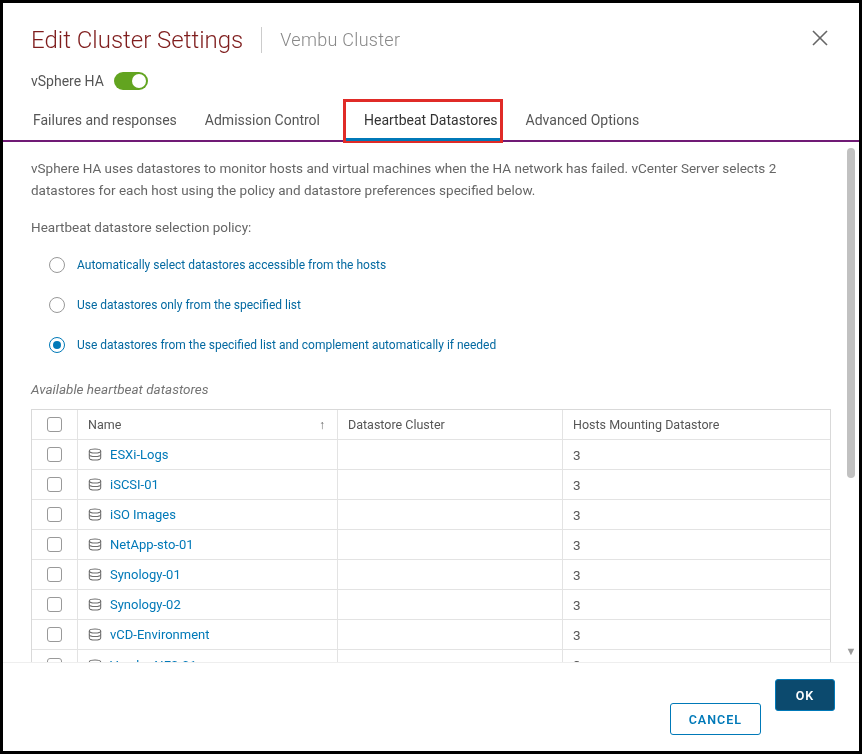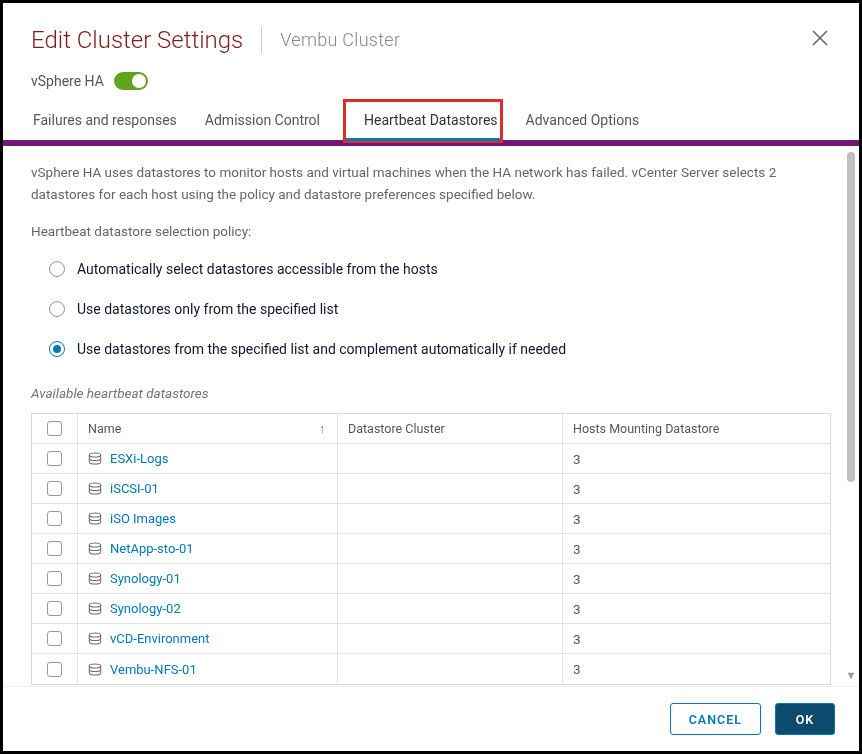--- a/index.html
+++ b/index.html
@@ -9,35 +9,35 @@
     .header-title { font-size: 24px; font-weight: 300; color: #7f1d1d; }
     .header-sep { width: 1px; height: 26px; background: #ccc; margin: 0 18px; }
     .header-sub { font-size: 18px; font-weight: 300; color: #888; letter-spacing: 0.3px; }
     .close-x { margin-left: auto; cursor: pointer; padding: 4px; }
     .close-x svg { width: 18px; height: 18px; stroke: #666; stroke-width: 1.6; }
 
     .ha-row { display: flex; align-items: center; padding: 10px 28px 12px 28px; color: #565656; }
     .toggle { position: relative; width: 34px; height: 18px; background: #62a420; border-radius: 9px; margin-left: 10px; cursor: pointer; }
     .toggle-knob { position: absolute; right: 2px; top: 2px; width: 14px; height: 14px; border-radius: 50%; background: #fff; }
 
-    .tabs { display: flex; padding: 0 28px; border-bottom: 6px solid #701a75; position: relative; text-align: right; }
+    .tabs { display: flex; padding: 0 28px; border-bottom: 2px solid #701a75; position: relative; text-align: right; }
     .tab { padding: 10px 2px 12px 2px; margin-right: 24px; font-size: 14px; color: #565656; cursor: pointer; position: relative; }
     .tab.active { color: #333; }
     .tab.active::after { content: ""; position: absolute; left: 0; right: 0; bottom: -1px; height: 3px; background: #0079b8; }
     .tab.highlighted { outline: 3px solid #e02b27; outline-offset: 0px; padding-left: 18px; }
 
     .scroll-area { flex: 1; position: relative; overflow: hidden; }
     .content { padding: 16px 28px 10px 28px; }
     .desc { font-size: 13.5px; line-height: 1.6; color: #666; margin-bottom: 18px; }
     .policy-label { font-size: 13.5px; color: #666; margin-bottom: 16px; }
     .radio-row { display: flex; align-items: center; padding: 6px 0 18px 18px; cursor: pointer; }
     .radio { width: 16px; height: 16px; border: 1px solid #999; border-radius: 50%; margin-right: 12px; flex: none; display: flex; align-items: center; justify-content: center; }
     .radio.selected { border-color: #0079b8; }
     .radio.selected .dot { width: 8px; height: 8px; border-radius: 50%; background: #0079b8; }
-    .radio-label { font-size: 14px; color: #0f172a; }
+    .radio-label { font-size: 12px; color: #0369a1; }
 
     .avail-label { font-size: 13.5px; color: #737373; margin: 10px 0 12px 0; font-style: italic; }
 
     .table { border: 1px solid #d9d9d9; }
     .thead, .trow { display: flex; align-items: center; border-bottom: 1px solid #e3e3e3; }
     .thead { background: #fff; height: 30px; font-size: 12.5px; color: #565656; }
     .trow { height: 30px; font-size: 13.5px; }
     .trow:last-child { border-bottom: none; }
     .col-check { width: 46px; display: flex; justify-content: center; align-items: center; border-right: 1px solid #e3e3e3; height: 100%; }
     .col-name { width: 260px; padding-left: 10px; display: flex; align-items: center; border-right: 1px solid #e3e3e3; height: 100%; gap: 8px; }
@@ -48,21 +48,21 @@
     .chk { width: 15px; height: 15px; border: 1px solid #999; border-radius: 3px; cursor: pointer; background: #fff; }
     .ds-icon { width: 14px; height: 13px; flex: none; }
     .ds-link { color: #0079b8; font-size: 13px; }
 
     .scrollbar { position: absolute; right: 2px; top: 6px; bottom: 6px; width: 12px; }
     .scroll-thumb { position: absolute; left: 2px; right: 2px; top: 0; height: 330px; background: #c1c1c1; border-radius: 5px; }
     .scroll-arrow-down { position: absolute; bottom: -2px; left: 0; right: 0; text-align: center; font-size: 11px; color: #9a9a9a; }
 
     .footer { border-top: 1px solid #eee; padding: 16px 24px; display: flex; justify-content: flex-end; gap: 14px; }
     .btn { height: 32px; padding: 0 18px; font-size: 12.5px; font-weight: 600; letter-spacing: 1px; border-radius: 3px; cursor: pointer; display: inline-flex; align-items: center; justify-content: center; }
-    .btn-cancel { border: 1px solid #0079b8; color: #0079b8; background: #fff; }
+    .btn-cancel { border: 1px solid #0079b8; color: #0079b8; background: #fff; margin-top: 24px; }
     .btn-ok { border: 1px solid #0079b8; background: #0c4a6e; color: #fff; min-width: 60px; }
   </style>
 </head>
 <body>
 
 <div class="frame">
 
   <div class="header">
     <div class="header-title">Edit Cluster Settings</div>
     <div class="header-sep"></div>

